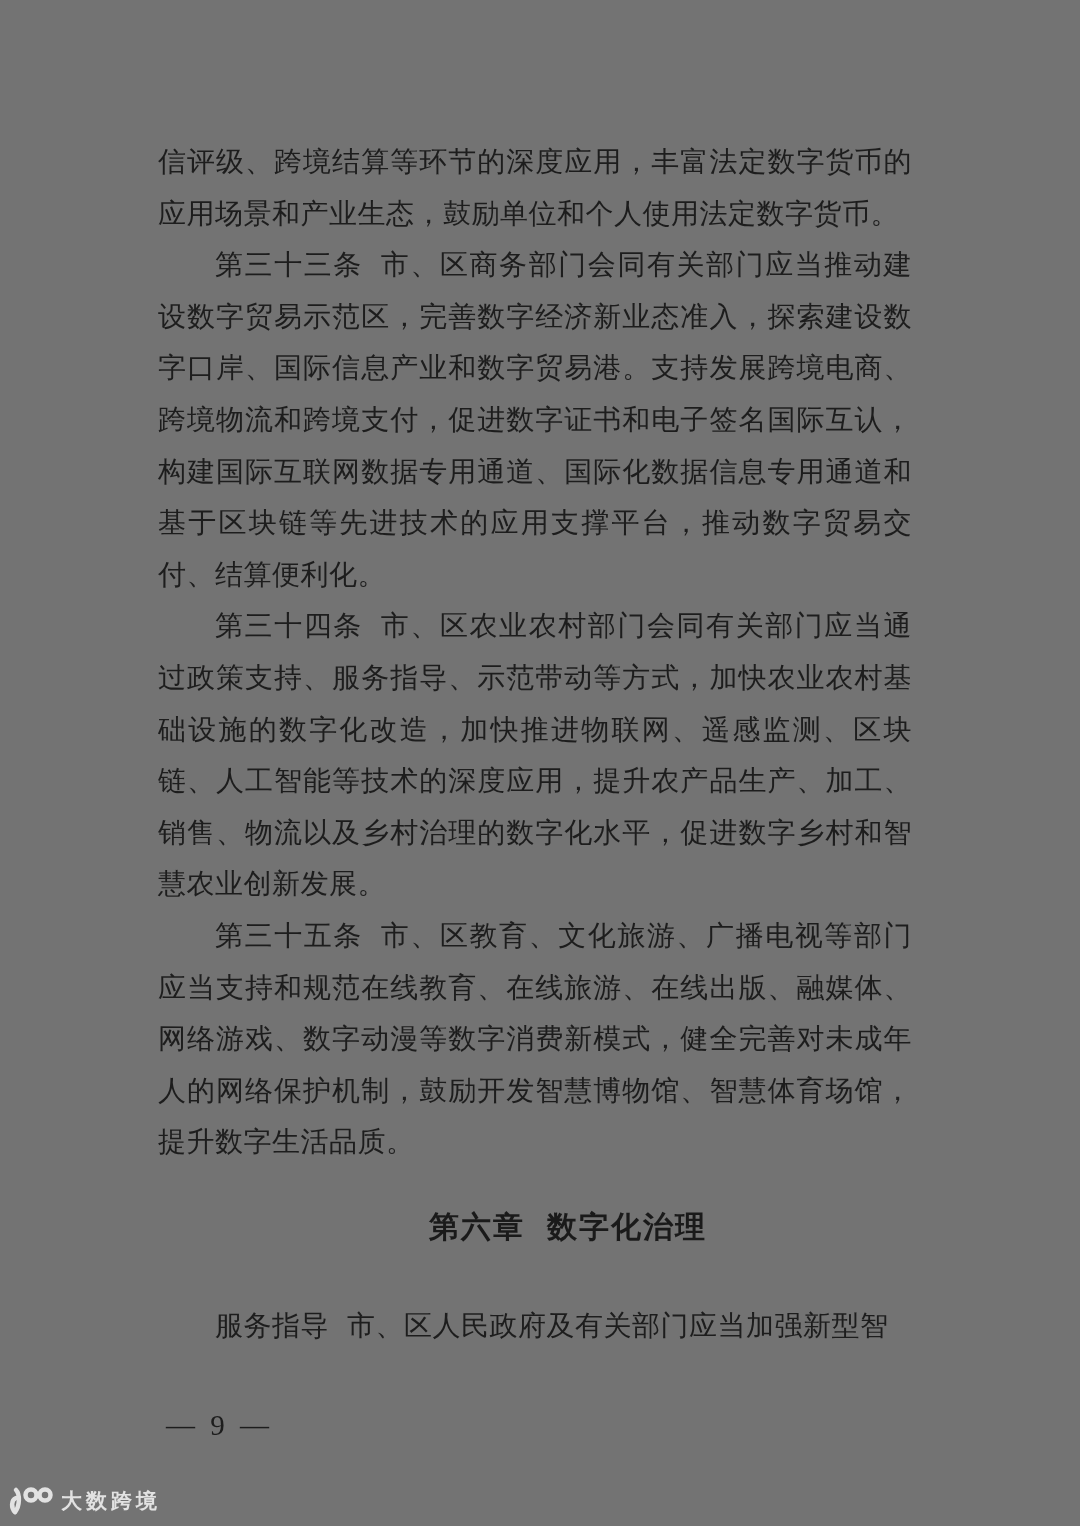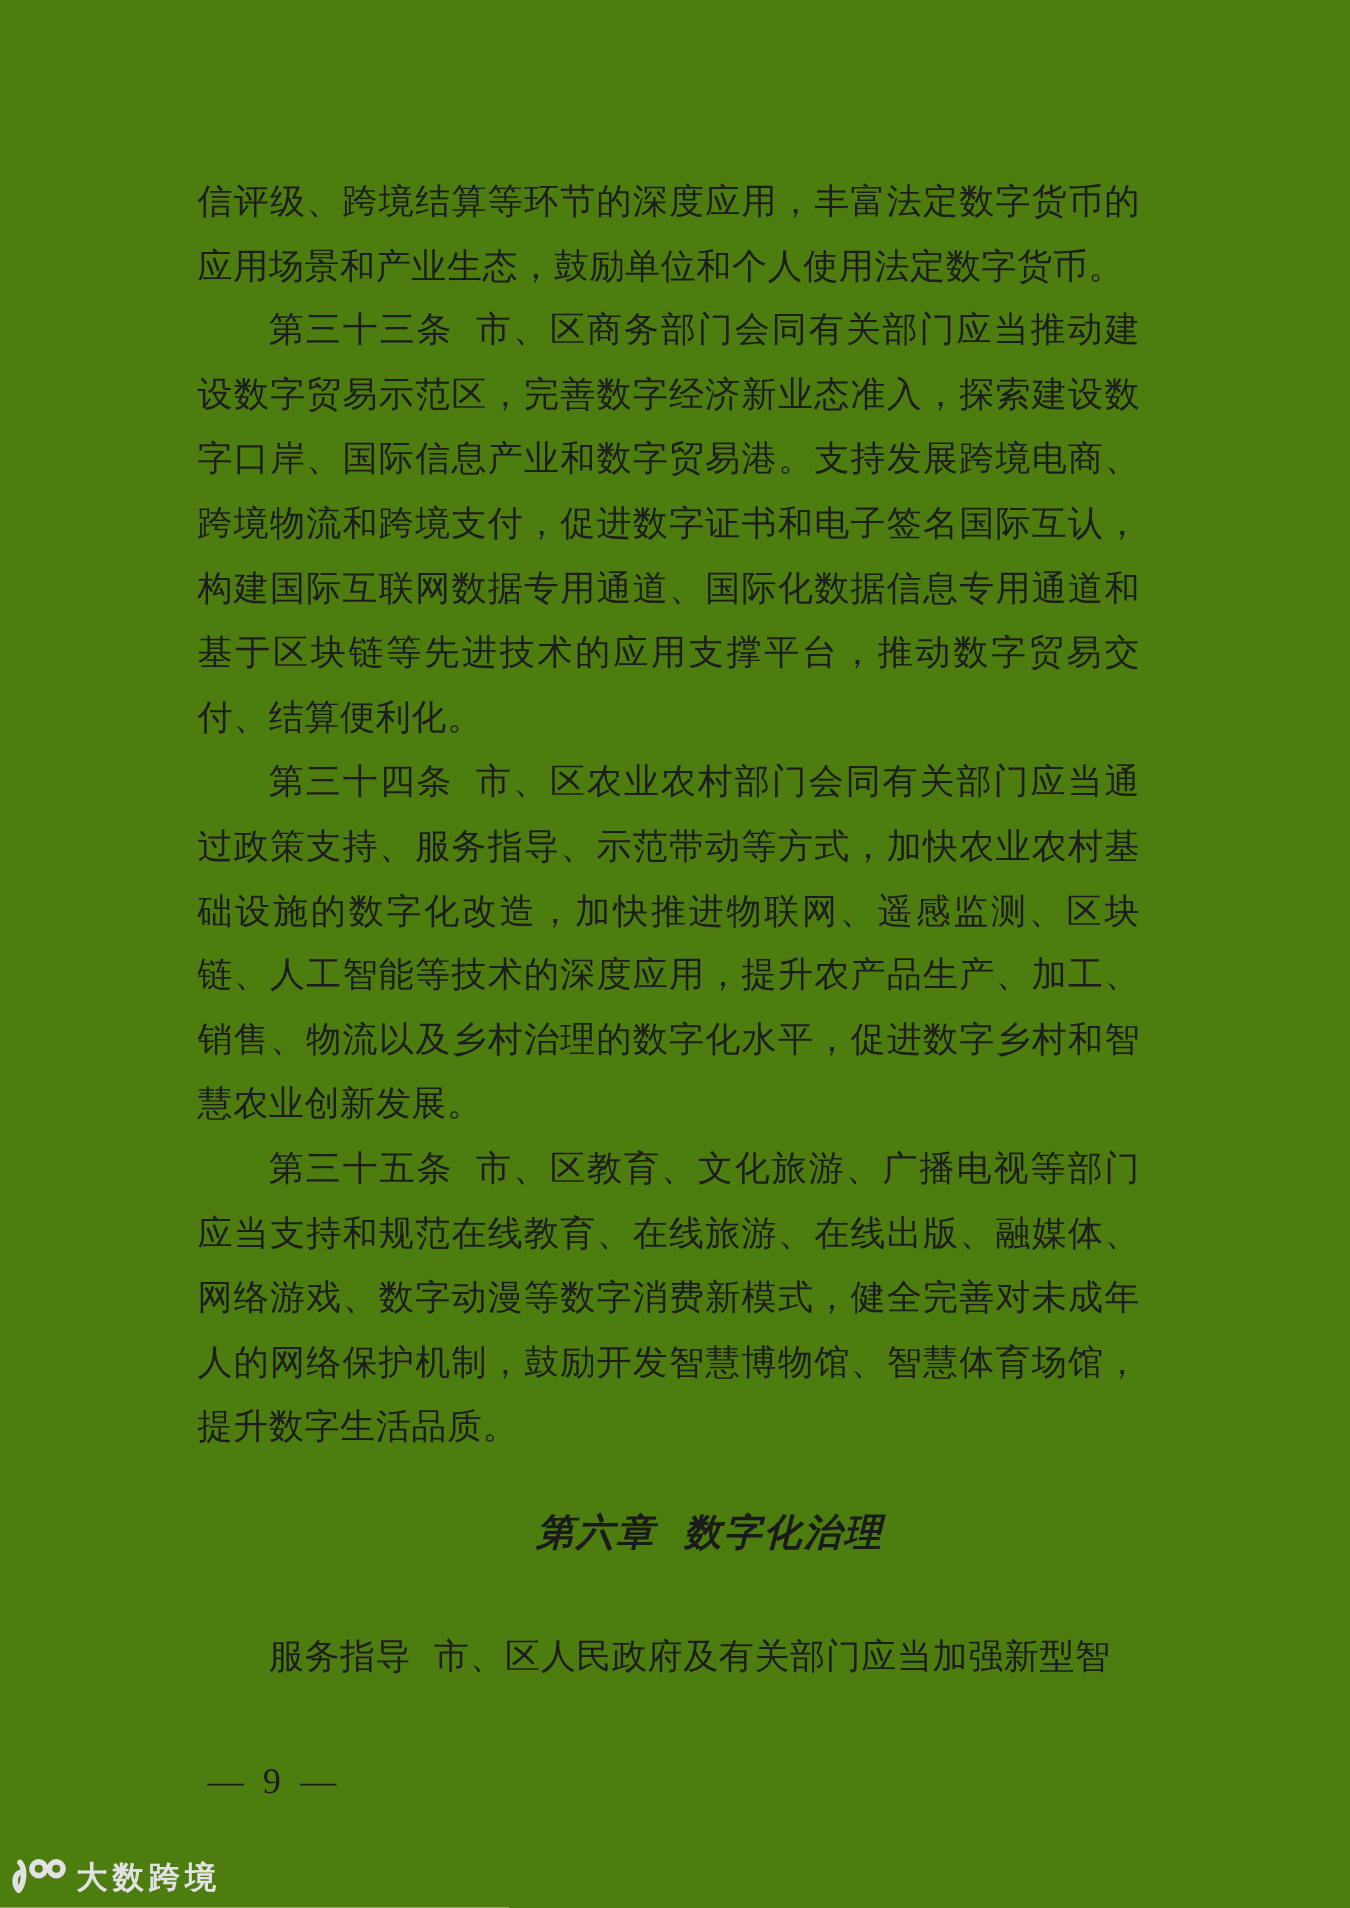--- a/index.html
+++ b/index.html
@@ -10,21 +10,21 @@
   body {
     width: 1080px;
     height: 1526px;
     position: relative;
     overflow: hidden;
     font-family: "Liberation Serif", "DejaVu Serif", serif;
   }
   .page {
     position: absolute;
     inset: 0;
-    background: #4d7c0f;
+    background: #737373;
   }
   .text-column {
     position: absolute;
     left: 158px;
     top: 136px;
     width: 754px;
     color: #1d1d1d;
   }
   .para {
     margin: 0;
@@ -45,21 +45,20 @@
   .chapter {
     margin: 33px 0 48px 0;
     padding-left: 66px;          
     font-family: "Liberation Sans", "DejaVu Sans", sans-serif;
     font-weight: bold;
     font-size: 30px;
     line-height: 51.6px;
     text-align: center;
     letter-spacing: 2px;
     color: #1a1a1a;
-    font-style: italic;
   }
   .chapter-gap {
     display: inline-block;
     width: 22px;
   }
   .footer-page-number {
     position: absolute;
     left: 166px;
     top: 1408px;
     font-size: 29px;
@@ -74,21 +73,21 @@
     top: 1484px;
     display: flex;
     align-items: center;
     gap: 7px;
     color: #e2e2e2;
     user-select: none;
   }
   .watermark-text {
     font-family: "Liberation Sans", "DejaVu Sans", sans-serif;
     font-weight: bold;
-    font-size: 25px;
+    font-size: 21px;
     letter-spacing: 4px;
   }
 </style>
 </head>
 <body>
 
 <div class="page">
 
   <div class="text-column">
 

